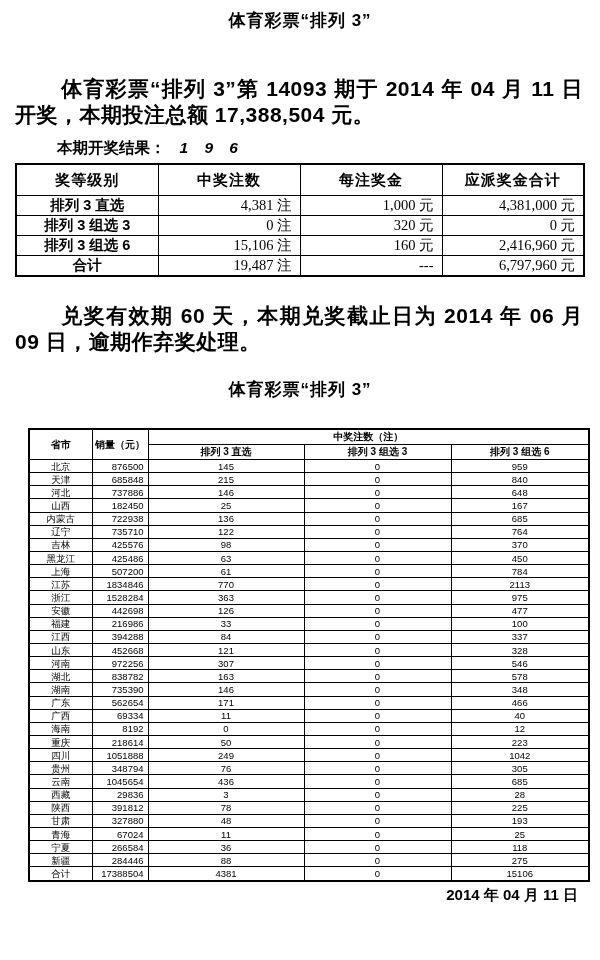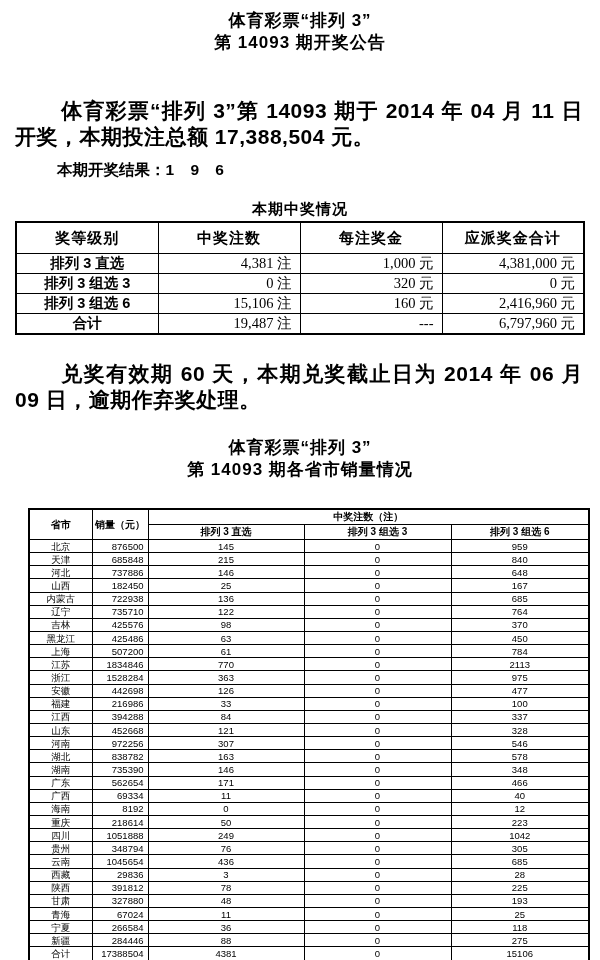--- a/index.html
+++ b/index.html
@@ -12,21 +12,21 @@
   .doc-title div { letter-spacing:1px; }
 
   .para { margin:0 17px 0 15px; font-size:21px; line-height:26px;
           font-weight:bold; text-align:justify; text-indent:2.2em;
           letter-spacing:0.5px; }
   .intro { margin-top:44px; }
   .redeem { margin-top:26px; }
 
   .result-line { margin:8px 15px 0 15px; padding-left:42px;
                  font-size:15.5px; font-weight:bold; line-height:24px; }
-  .result-nums { letter-spacing:6px; }
+  .result-nums { margin-left:14px; letter-spacing:6px;font-style:italic; }
 
   .prize-caption { margin-top:18px; text-align:center; font-weight:bold;
                    font-size:15px; line-height:18px; letter-spacing:1px; }
 
   table { border-collapse:collapse; table-layout:fixed; }
   table.prize { margin:3px 0 0 15px; width:568px; border:2px solid #000; }
   .prize th { border:1px solid #000; font-size:15px; font-weight:bold;
               height:22px; padding:4px; letter-spacing:1px; }
   .prize td { border:1px solid #000; font-size:14.5px; height:19px; padding:0; }
   .prize td.c-label { text-align:center; font-weight:bold; }
@@ -46,30 +46,28 @@
   .date-footer { margin:3px 22px 0 0; text-align:right; font-weight:bold;
                  font-size:15px; line-height:20px; }
 </style>
 </head>
 <body>
 
 <div class="page">
 
   <div class="doc-title">
     <div>体育彩票“排列 3”</div>
-    <div>第 14093 期开奖公告</div>
   </div>
 
   <p class="para intro">体育彩票“排列 3”第 14093 期于 2014 年 04 月 11 日开奖，本期投注总额 17,388,504 元。</p>
 
   <div class="result-line">
     <span>本期开奖结果：</span><span class="result-nums">1 9 6</span>
   </div>
 
-  <div class="prize-caption">本期中奖情况</div>
 
   <table class="prize">
     <colgroup>
         <col style="width:142px">
         <col style="width:142px">
         <col style="width:142px">
         <col style="width:142px">
       </colgroup>
     <thead>
       <tr>
@@ -104,21 +102,20 @@
           <td class="c-num">---</td>
           <td class="c-num">6,797,960 元</td>
         </tr>
       </tbody>
   </table>
 
   <p class="para redeem">兑奖有效期 60 天，本期兑奖截止日为 2014 年 06 月 09 日，逾期作弃奖处理。</p>
 
   <div class="section2-title">
     <div>体育彩票“排列 3”</div>
-    <div>第 14093 期各省市销量情况</div>
   </div>
 
   <table class="prov">
     <colgroup>
         <col style="width:63px">
         <col style="width:56px">
         <col style="width:156px">
         <col style="width:147px">
         <col style="width:138px">
       </colgroup>

